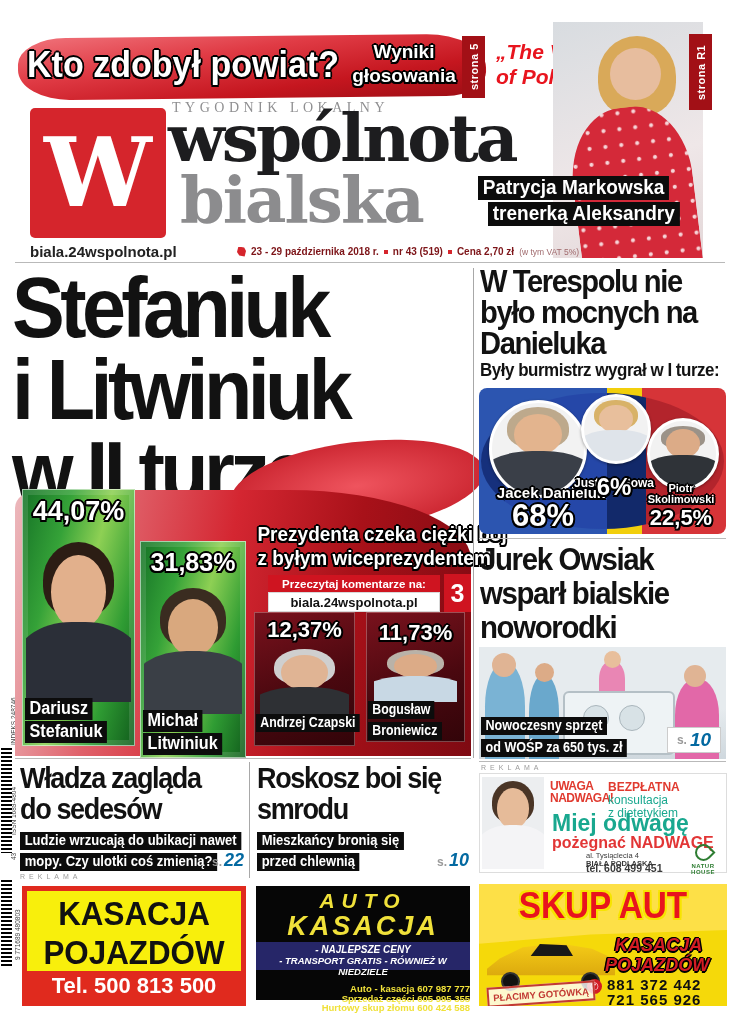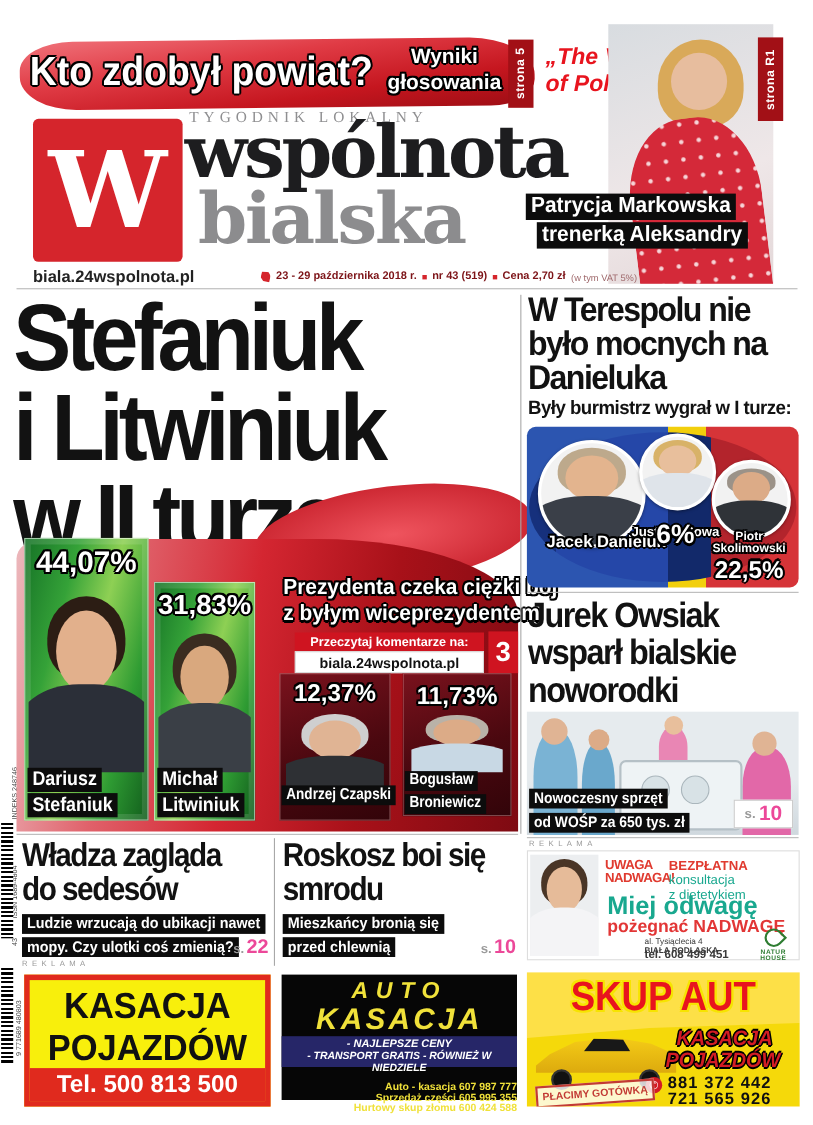--- a/index.html
+++ b/index.html
@@ -15,21 +15,21 @@
   
   .bar{display:inline-block;background:#0c0c0c;color:#fff;font-weight:bold;
        padding:1px 5px 2px 5px;line-height:1.05;white-space:nowrap;}
   .vtab{background:#a21016;color:#fff;font-weight:bold;display:flex;align-items:center;
         justify-content:center;writing-mode:vertical-rl;transform:rotate(180deg);
         font-size:11px;letter-spacing:.5px;}
   .hl{font-weight:bold;color:#121212;letter-spacing:-1.5px;line-height:1.0;}
   .divh{background:#b9b9b9;height:1px;}
   .divv{background:#a8a8a8;width:1px;}
   .pageref .s{color:#9a9a9a;font-weight:bold;}
-  .pageref .n{color:#ec4899;font-weight:bold;}
+  .pageref .n{color:#0369a1;font-weight:bold;font-style:italic;}
   .portrait{position:absolute;overflow:hidden;}
   .portrait .hair{position:absolute;left:16%;top:4%;width:68%;height:46%;border-radius:50% 50% 42% 42%;background:var(--hair);}
   .portrait .face{position:absolute;left:24%;top:12%;width:52%;height:44%;border-radius:50%;background:var(--skin);}
   .portrait .torso{position:absolute;left:-12%;top:52%;width:124%;height:58%;border-radius:45% 45% 0 0;background:var(--top);}
   .circle{border-radius:50%;border:3px solid #fff;box-shadow:0 1px 3px rgba(0,0,0,.4);}
   .rek{font-size:7px;letter-spacing:4px;color:#9a9a9a;}
   .barcode{background:repeating-linear-gradient(180deg,#000 0 2px,#fff 2px 4px);width:11px;}
   .spinetext{font-size:6.5px;color:#444;white-space:nowrap;transform:rotate(-90deg);transform-origin:left top;}
 </style>
 </head>
@@ -108,21 +108,21 @@
     <div class="ow b" style="position:absolute;left:0;top:7px;width:100%;text-align:center;font-size:27px;">44,07%</div>
     <div class="portrait" style="left:4px;top:46px;right:4px;bottom:44px;--hair:#2c1d14;--skin:#e2b08c;--top:#2b2f38;">
       <i class="hair"></i>
       <i class="face"></i>
       <i class="torso"></i>
     </div>
     <div style="position:absolute;left:3px;bottom:26px;"><span class="bar cx" style="font-size:18px;transform:scaleX(.9);">Dariusz</span></div>
     <div style="position:absolute;left:3px;bottom:3px;"><span class="bar cx" style="font-size:18px;transform:scaleX(.9);">Stefaniuk</span></div>
   </div>
 
-  <div class="abs" style="left:140px;top:529px;width:92px;height:217px;
+  <div class="abs" style="left:140px;top:541px;width:106px;height:217px;
        background:linear-gradient(105deg,#157226 0%,#35a238 28%,#8ed054 50%,#2f9c33 75%,#115c1c 100%);
        box-shadow:inset 0 0 0 1px rgba(255,255,255,.55),inset 0 0 0 6px rgba(255,255,255,.12);">
     <div class="ow b" style="position:absolute;left:0;top:7px;width:100%;text-align:center;font-size:25px;">31,83%</div>
     <div class="portrait" style="left:4px;top:42px;right:4px;bottom:44px;--hair:#3a2c20;--skin:#d9a87e;--top:#3a3f46;">
       <i class="hair"></i>
       <i class="face"></i>
       <i class="torso"></i>
     </div>
     <div style="position:absolute;left:3px;bottom:26px;"><span class="bar cx" style="font-size:18px;transform:scaleX(.9);">Michał</span></div>
     <div style="position:absolute;left:3px;bottom:3px;"><span class="bar cx" style="font-size:18px;transform:scaleX(.9);">Litwiniuk</span></div>
@@ -183,20 +183,21 @@
       <i class="hair"></i>
       <i class="face"></i>
       <i class="torso"></i>
     </div>
     <div class="abs portrait circle" style="left:168px;top:30px;width:66px;height:66px;--hair:#9b9288;--skin:#dcab87;--top:#2f3338;background:#f2f2f2;">
       <i class="hair" style="height:34%;top:8%;"></i>
       <i class="face"></i>
       <i class="torso"></i>
     </div>
     <div class="abs ow b" style="left:-6px;top:96px;width:156px;text-align:center;font-size:15px;">Jacek Danieluk</div>
+    <div class="abs ow b" style="left:-6px;top:110px;width:140px;text-align:center;font-size:31px;">68%</div>
     <div class="abs ow b" style="left:92px;top:88px;width:86px;text-align:center;font-size:12px;">Justyna Sowa</div>
     <div class="abs ow b" style="left:92px;top:85px;width:86px;text-align:center;font-size:24px;">6%</div>
     <div class="abs ow b" style="left:162px;top:94px;width:80px;text-align:center;font-size:11px;">Piotr</div>
     <div class="abs ow b" style="left:162px;top:105px;width:80px;text-align:center;font-size:11px;">Skolimowski</div>
     <div class="abs ow b" style="left:162px;top:117px;width:80px;text-align:center;font-size:22px;">22,5%</div>
   </div>
 
   <div class="abs divh" style="left:479px;top:538px;width:247px;"></div>
   <div class="abs hl cx" style="left:480px;top:543px;font-size:32px;transform:scaleX(.92);white-space:nowrap;">Jurek Owsiak</div>
   <div class="abs hl cx" style="left:480px;top:577px;font-size:32px;transform:scaleX(.92);white-space:nowrap;">wsparł bialskie</div>

